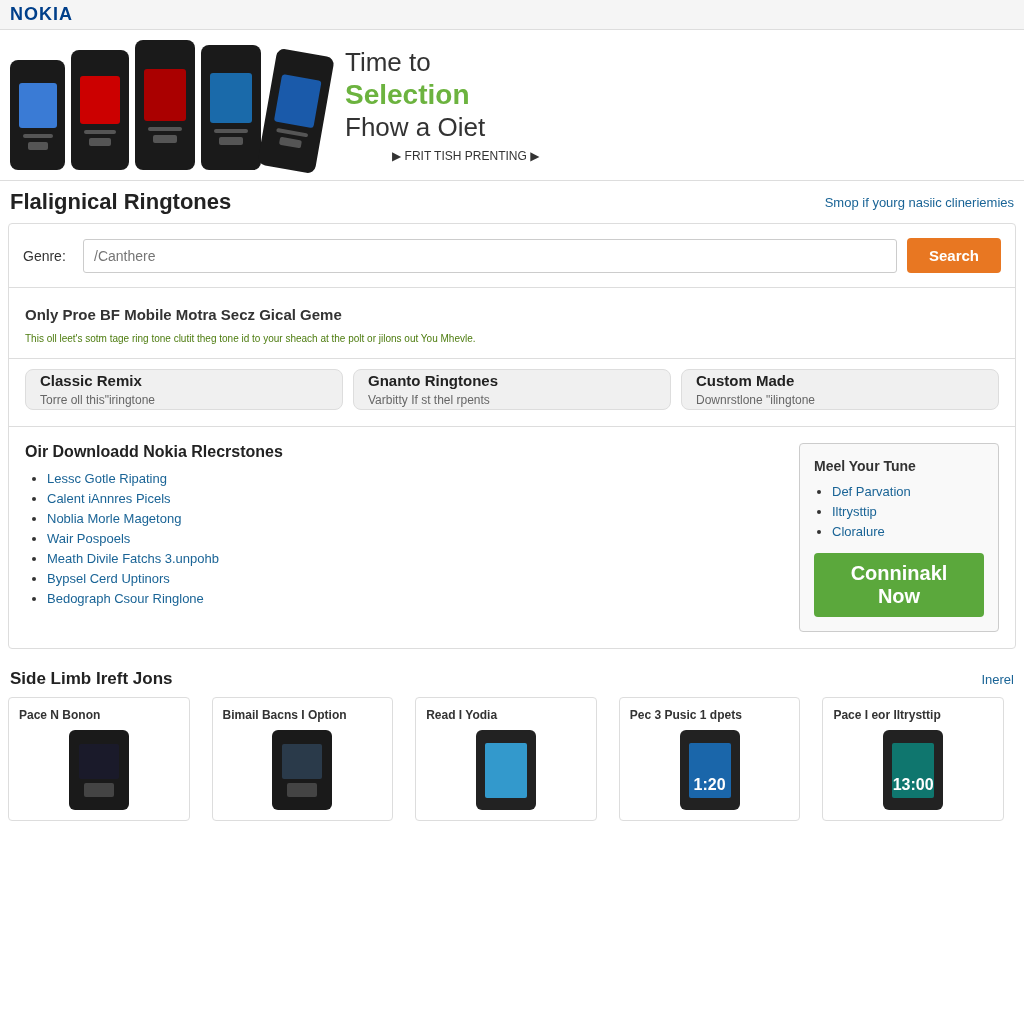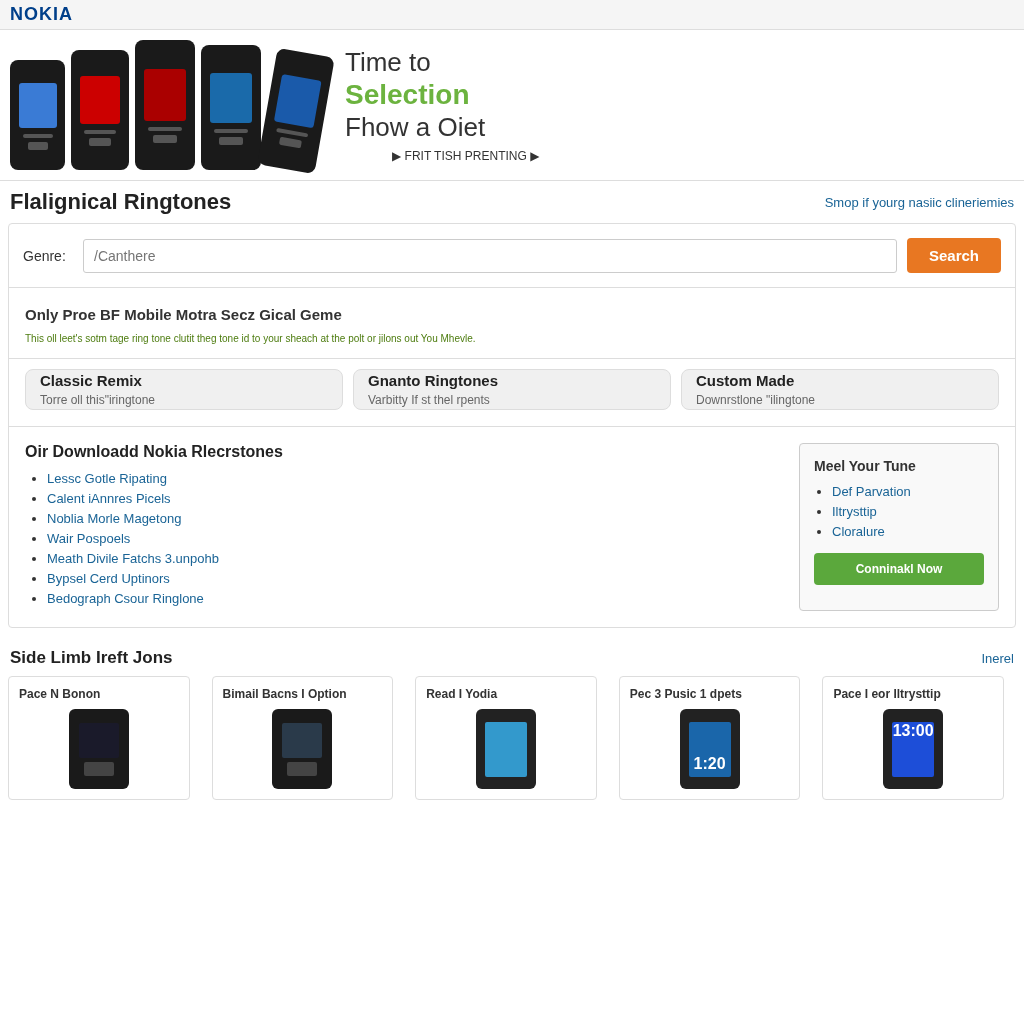--- a/index.html
+++ b/index.html
@@ -256,21 +256,21 @@
       color: #1a6496;
       text-decoration: none;
       font-size: 13px;
     }
     .connect-btn {
       background: #5ba83c;
       color: #fff;
       border: none;
       border-radius: 4px;
       padding: 9px 16px;
-      font-size: 12px;
+      font-size: 20px;
       font-weight: bold;
       cursor: pointer;
       width: 100%;
     }
 
     
     .bottom-title-bar {
       display: flex;
       justify-content: space-between;
       align-items: center;
@@ -494,18 +494,18 @@
     <div class="product-card-title">Pec 3 Pusic 1 dpets</div>
     <div class="product-phone-img2">
       <div class="p-screen" style="background:#1a66aa; display:flex; align-items:flex-end; justify-content:center; padding-bottom:4px;">
         <span style="color:#fff;font-size:16px;font-weight:bold;">1:20</span>
       </div>
     </div>
   </div>
   <div class="product-card">
     <div class="product-card-title">Pace I eor Iltrysttip</div>
     <div class="product-phone-img2">
-      <div class="p-screen" style="background:#1d4ed8; display:flex; align-items:flex-start; justify-content:center; padding-bottom:4px;">
+      <div class="p-screen" style="background:#0f766e; display:flex; align-items:flex-end; justify-content:center; padding-bottom:4px;">
         <span style="color:#fff;font-size:16px;font-weight:bold;">13:00</span>
       </div>
     </div>
   </div>
 </div>
 
 </body></html>

